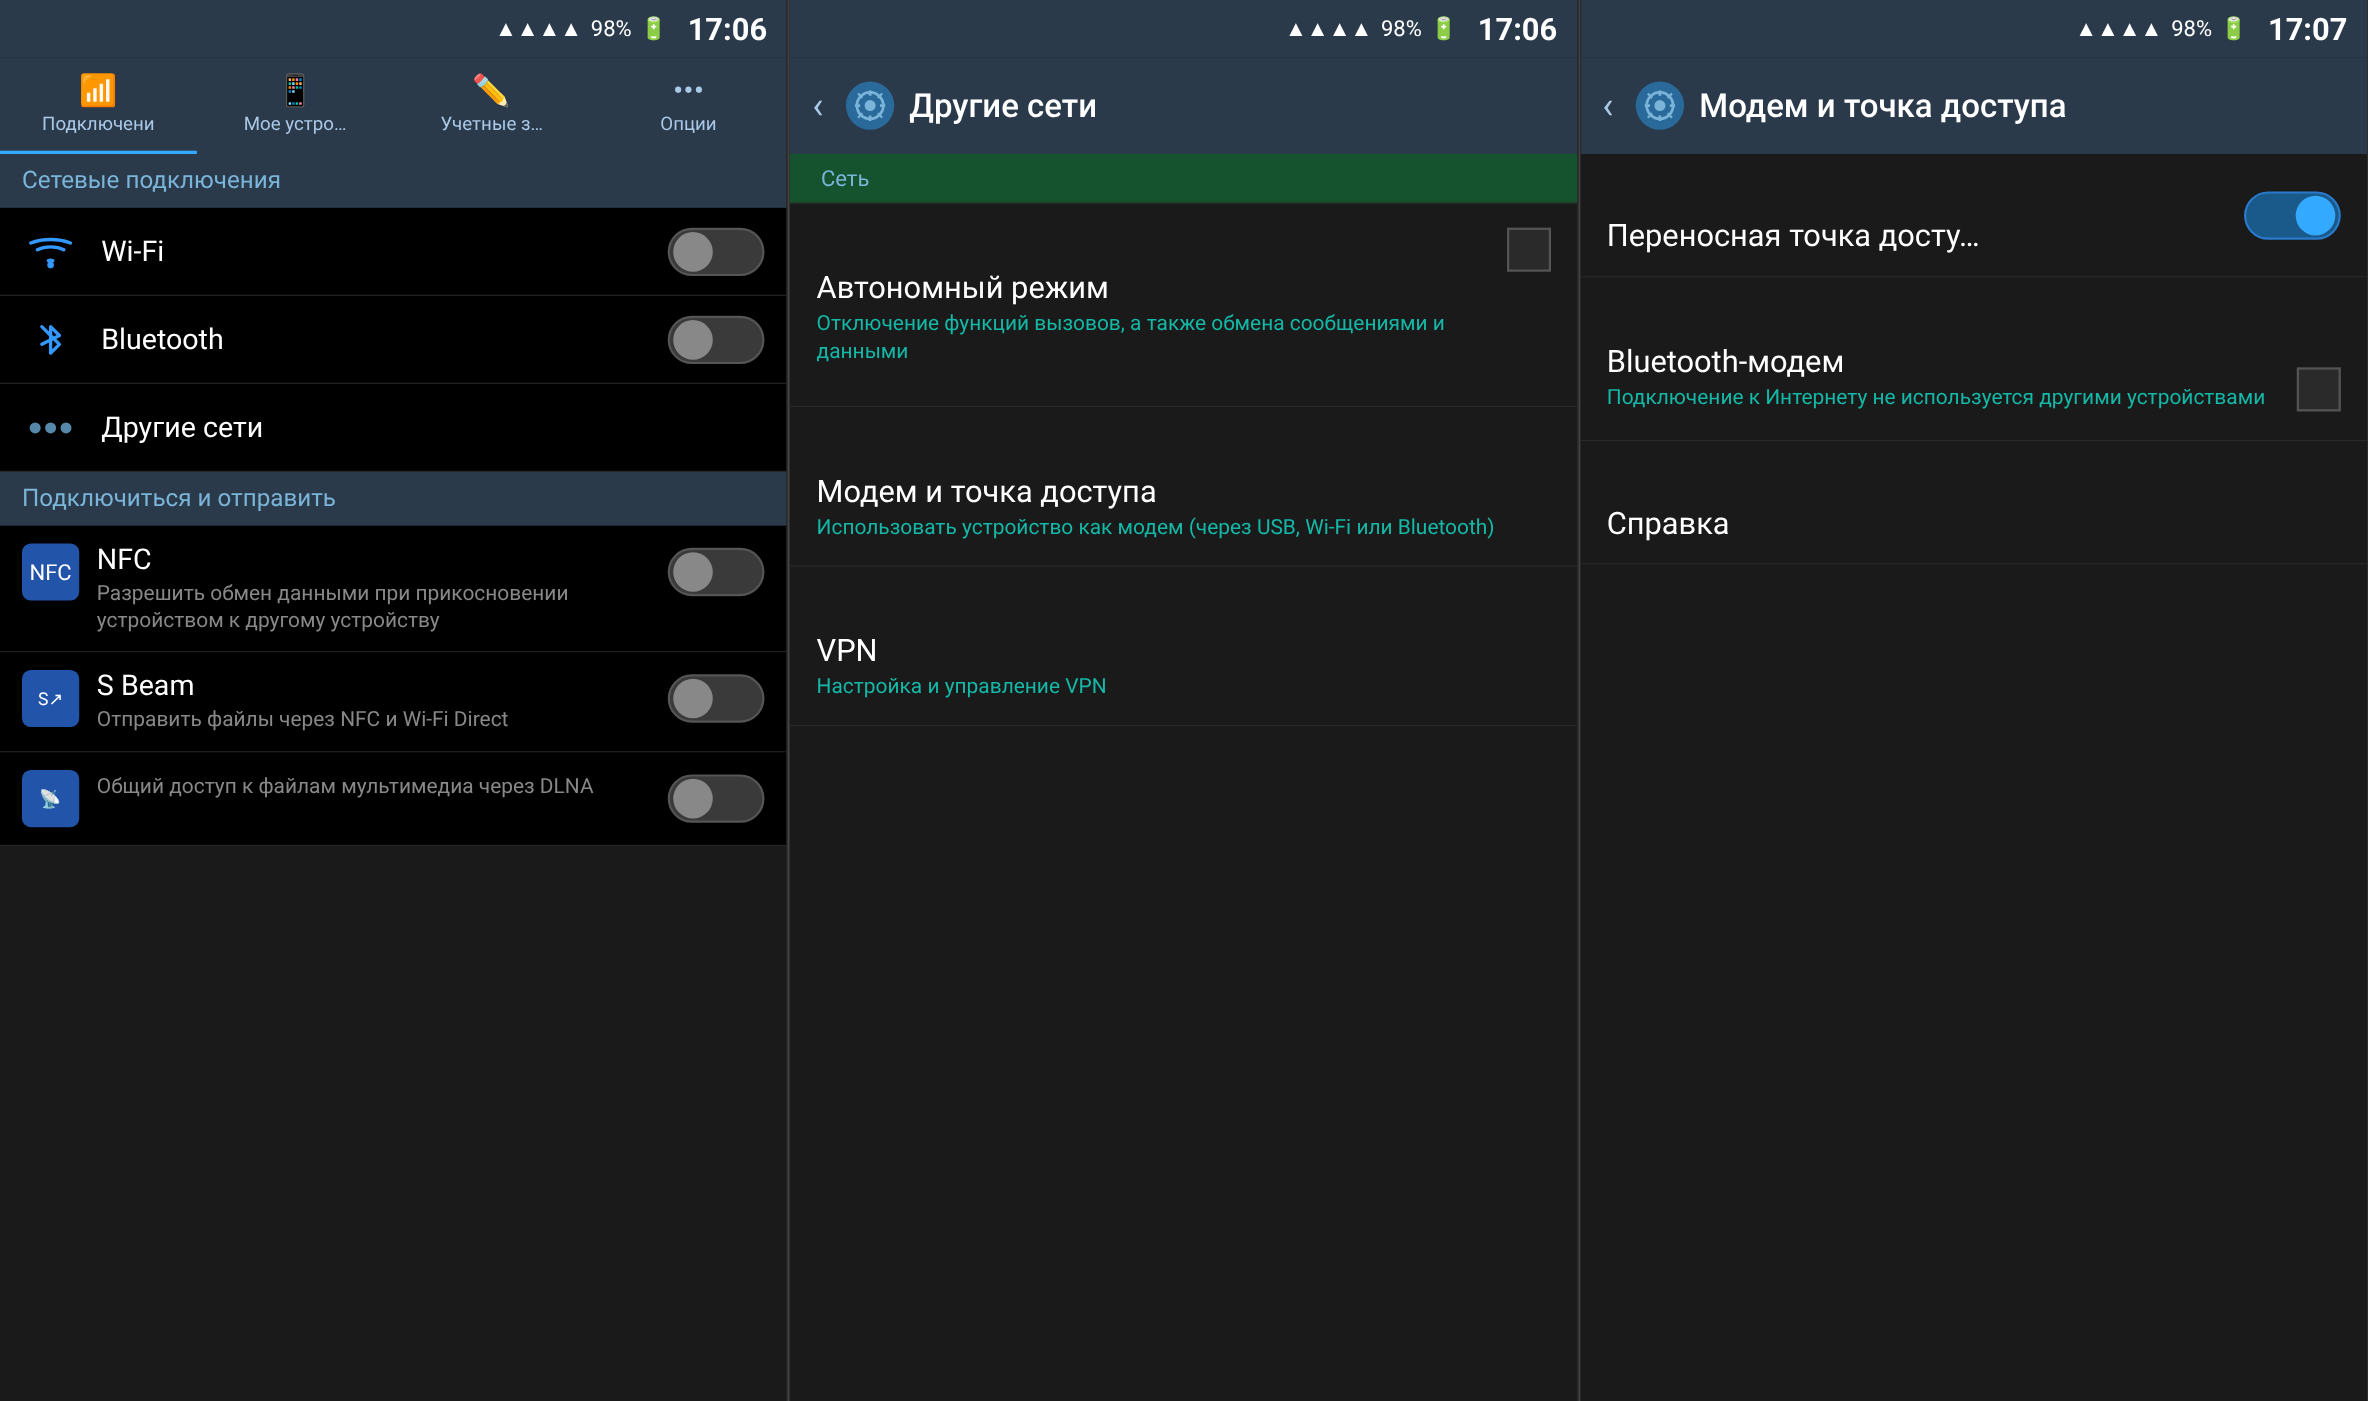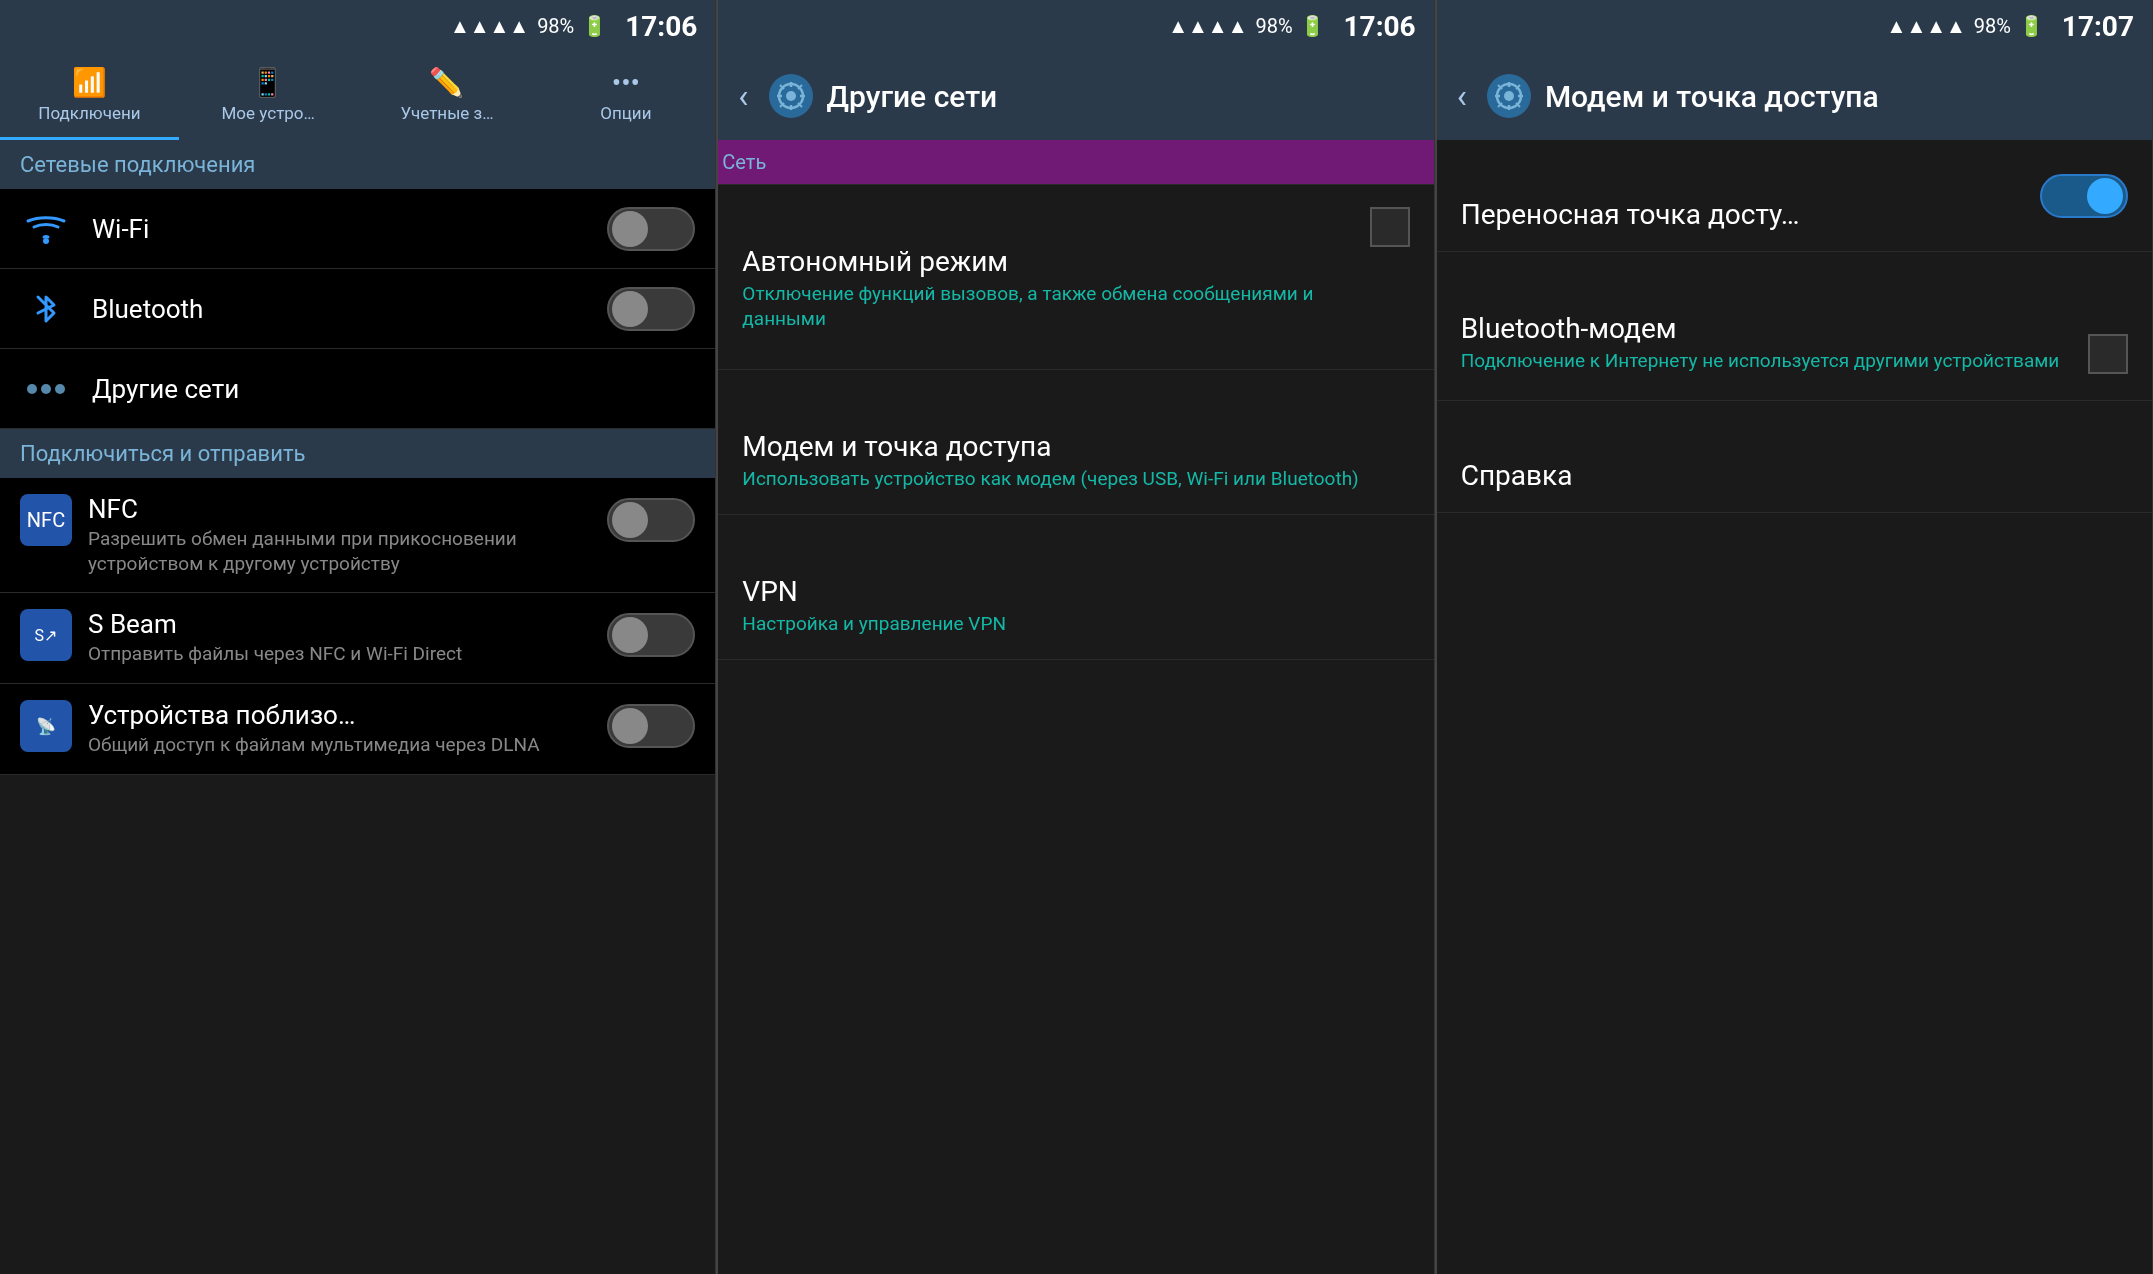--- a/index.html
+++ b/index.html
@@ -183,22 +183,22 @@
       color: #fff;
     }
     .page-header-title {
       color: #fff;
       font-size: 30px;
       font-weight: 500;
     }
 
     
     .sep-label {
-      background: #701a75;
-      padding: 10px 4px;
+      background: #14532d;
+      padding: 10px 28px;
       color: #7ab4d8;
       font-size: 20px;
       border-bottom: 1px solid #2a2a2a;
     }
 
     
     .list-item {
       display: flex;
       flex-direction: row;
       align-items: center;
@@ -350,21 +350,20 @@
       <div class="menu-subtitle">Отправить файлы через NFC и Wi-Fi Direct</div>
     </div>
     <div class="toggle" style="margin-top:4px;">
       <div class="toggle-knob"></div>
     </div>
   </div>
 
   <div class="menu-item" style="align-items:flex-start;padding-top:16px;padding-bottom:16px;">
     <div class="nfc-icon-box" style="background:#2255aa;font-size:16px;">📡</div>
     <div class="menu-text">
-      <div class="menu-title">Устройства поблизо…</div>
       <div class="menu-subtitle">Общий доступ к файлам мультимедиа через DLNA</div>
     </div>
     <div class="toggle" style="margin-top:4px;">
       <div class="toggle-knob"></div>
     </div>
   </div>
 </div>
 
 <div class="panel-divider"></div>
 

